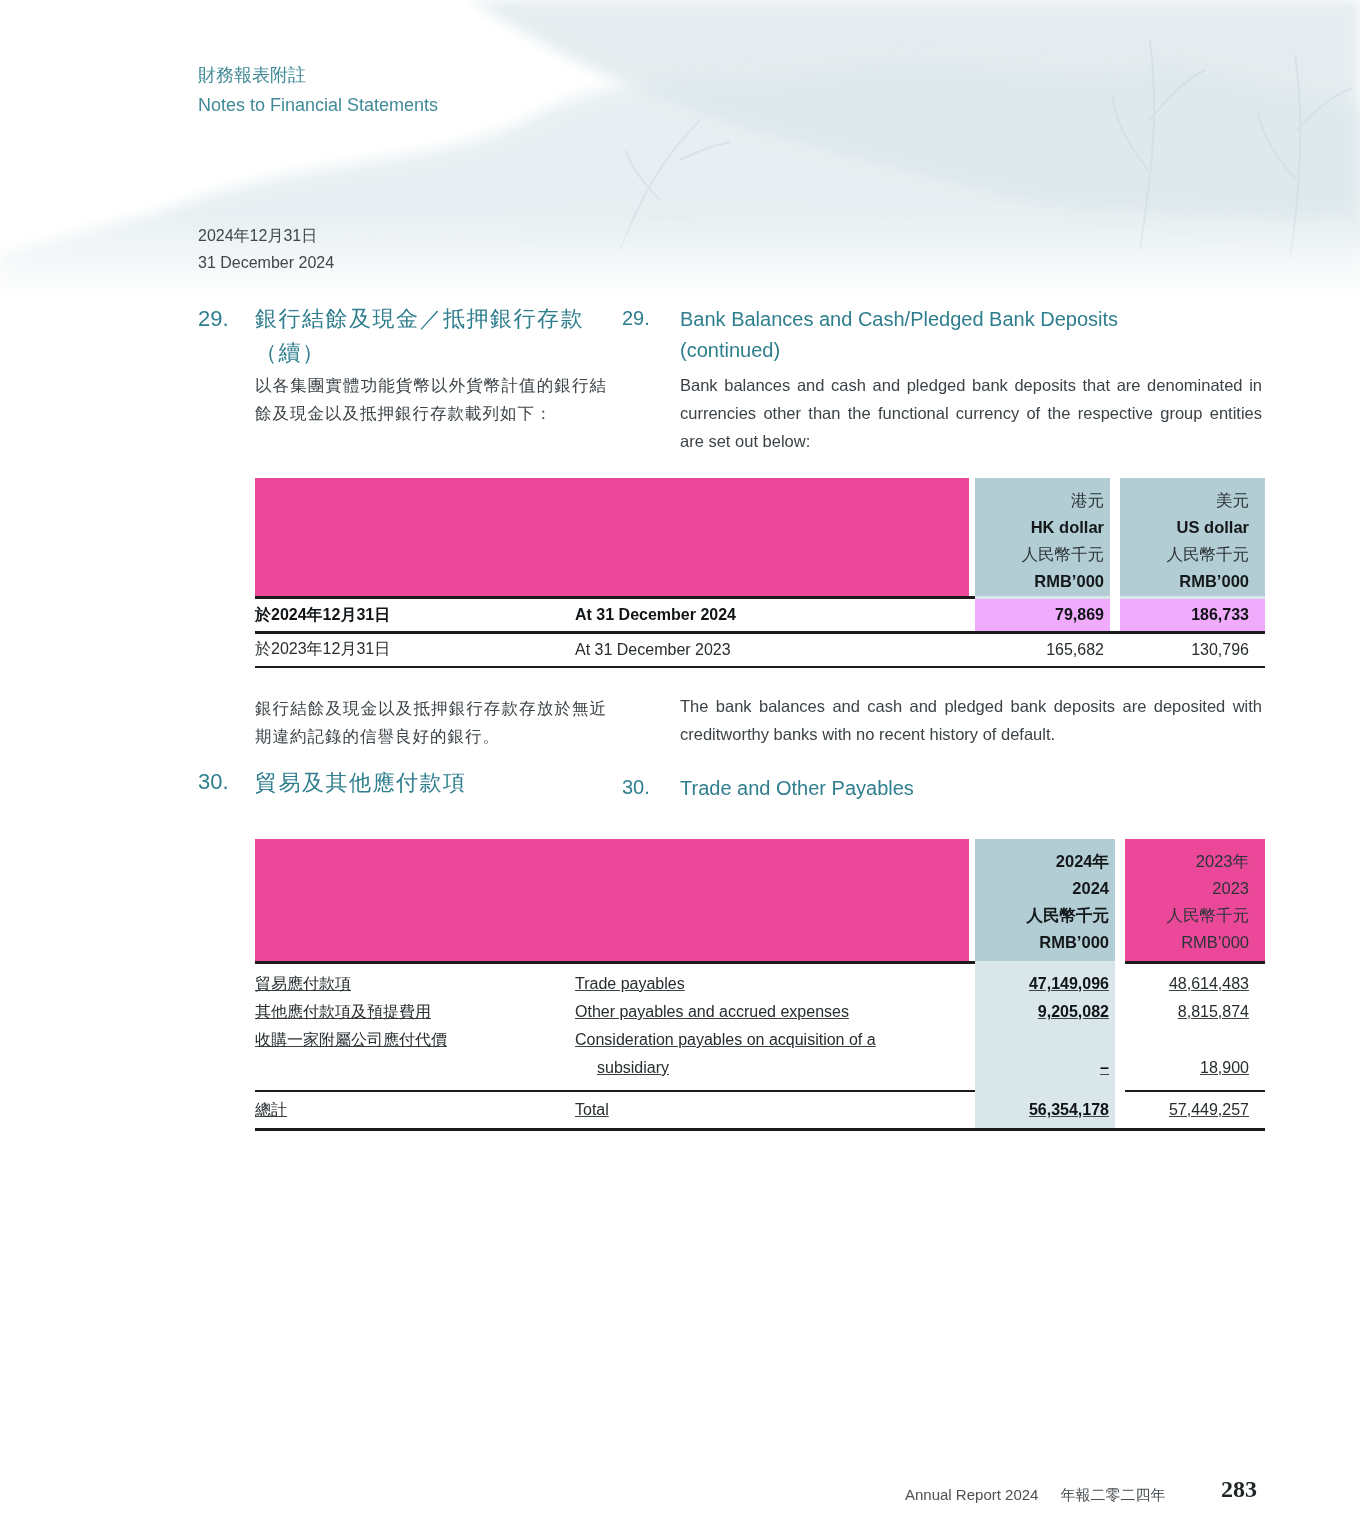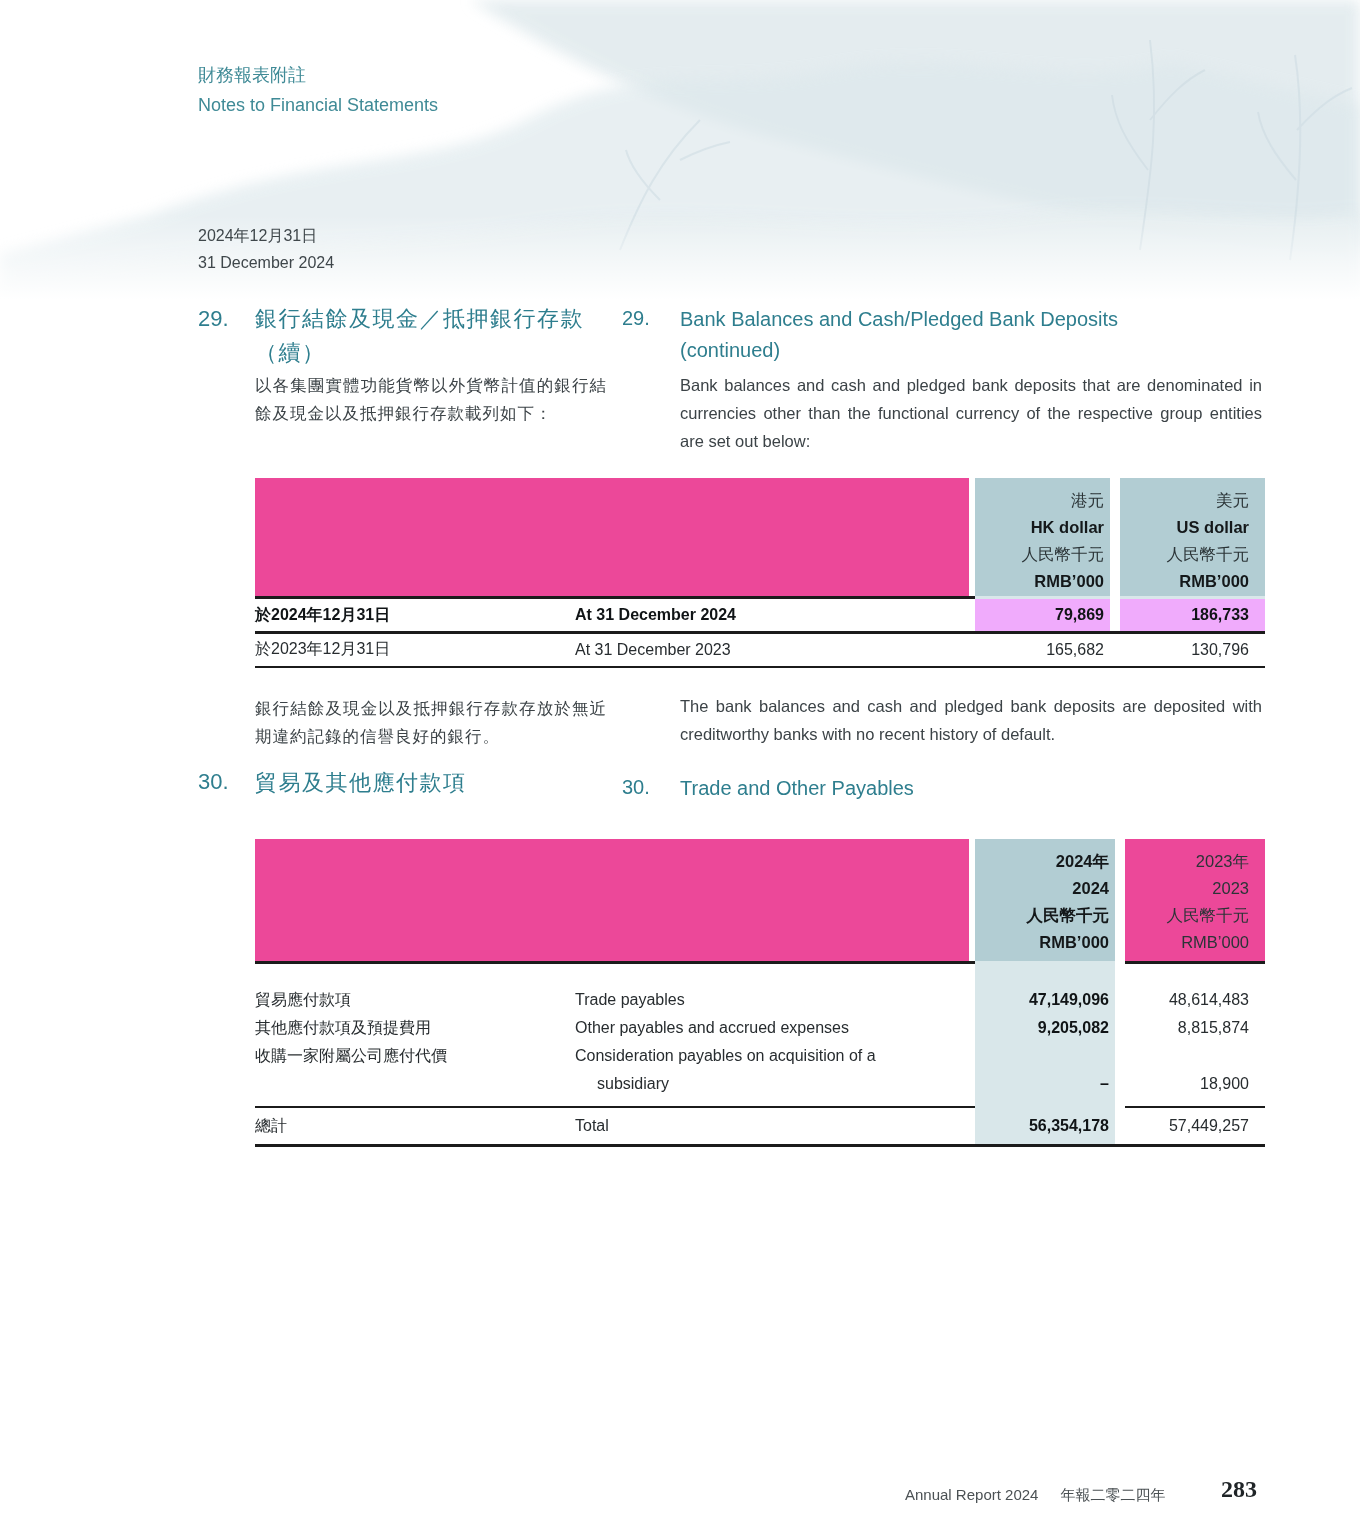--- a/index.html
+++ b/index.html
@@ -50,21 +50,21 @@
   .trow { display:flex; align-items:center; height:32px; color:#272c2f; }
   .c-cn { width:320px; }
   .c-en { width:394px; }
   .c-v  { width:135px; height:100%; display:flex; align-items:center; justify-content:flex-end; padding-right:6px; }
   .c-v2 { width:145px; height:100%; display:flex; align-items:center; justify-content:flex-end; padding-right:16px; }
   .bold-row { font-weight:bold; color:#101416; }
   .stripe-bg { background:#f0abfc; }
   
   .t2 { position:relative; }
   .t2-stripe { position:absolute; left:720px; top:125px; bottom:0; width:140px; background:#d9e7ea; z-index:0; }
-  .t2-body { position:relative; z-index:1; padding-top:22px; }
+  .t2-body { position:relative; z-index:1; padding-top:6px;text-decoration:underline; }
   .t2row { display:flex; line-height:28px; color:#272c2f; }
   .t2row .cv24 { width:140px; display:flex; align-items:flex-end; justify-content:flex-end; padding-right:6px; font-weight:bold; color:#101416; }
   .t2row .cv23 { width:140px; display:flex; align-items:flex-end; justify-content:flex-end; padding-right:16px; }
   .en-indent { padding-left:22px; }
   .t2-pad { height:8px; }
   .t2row.total { height:36px; align-items:center; }
   .t2row.total .cv24, .t2row.total .cv23 { align-items:center; }
   .rel { position:relative; z-index:1; }
   
   .footer-meta { position:absolute; top:1486px; left:905px; display:flex; gap:22px; font-size:15px; color:#4b5154; }

